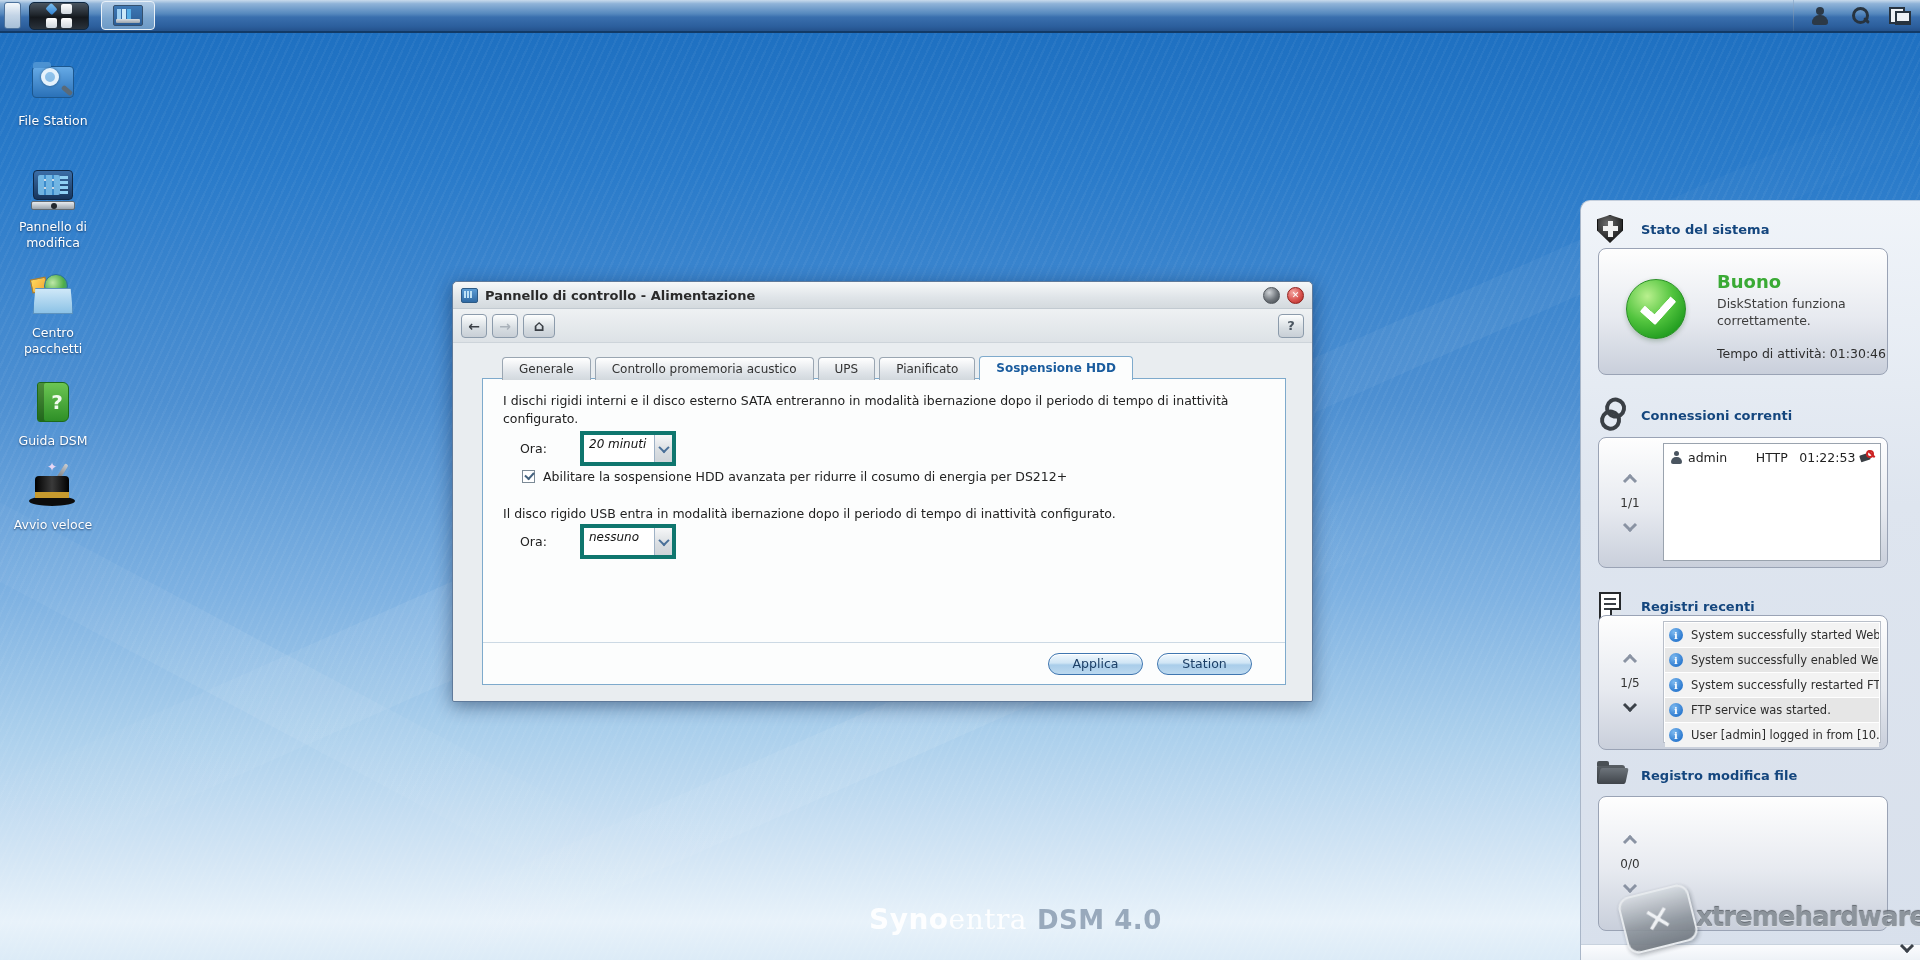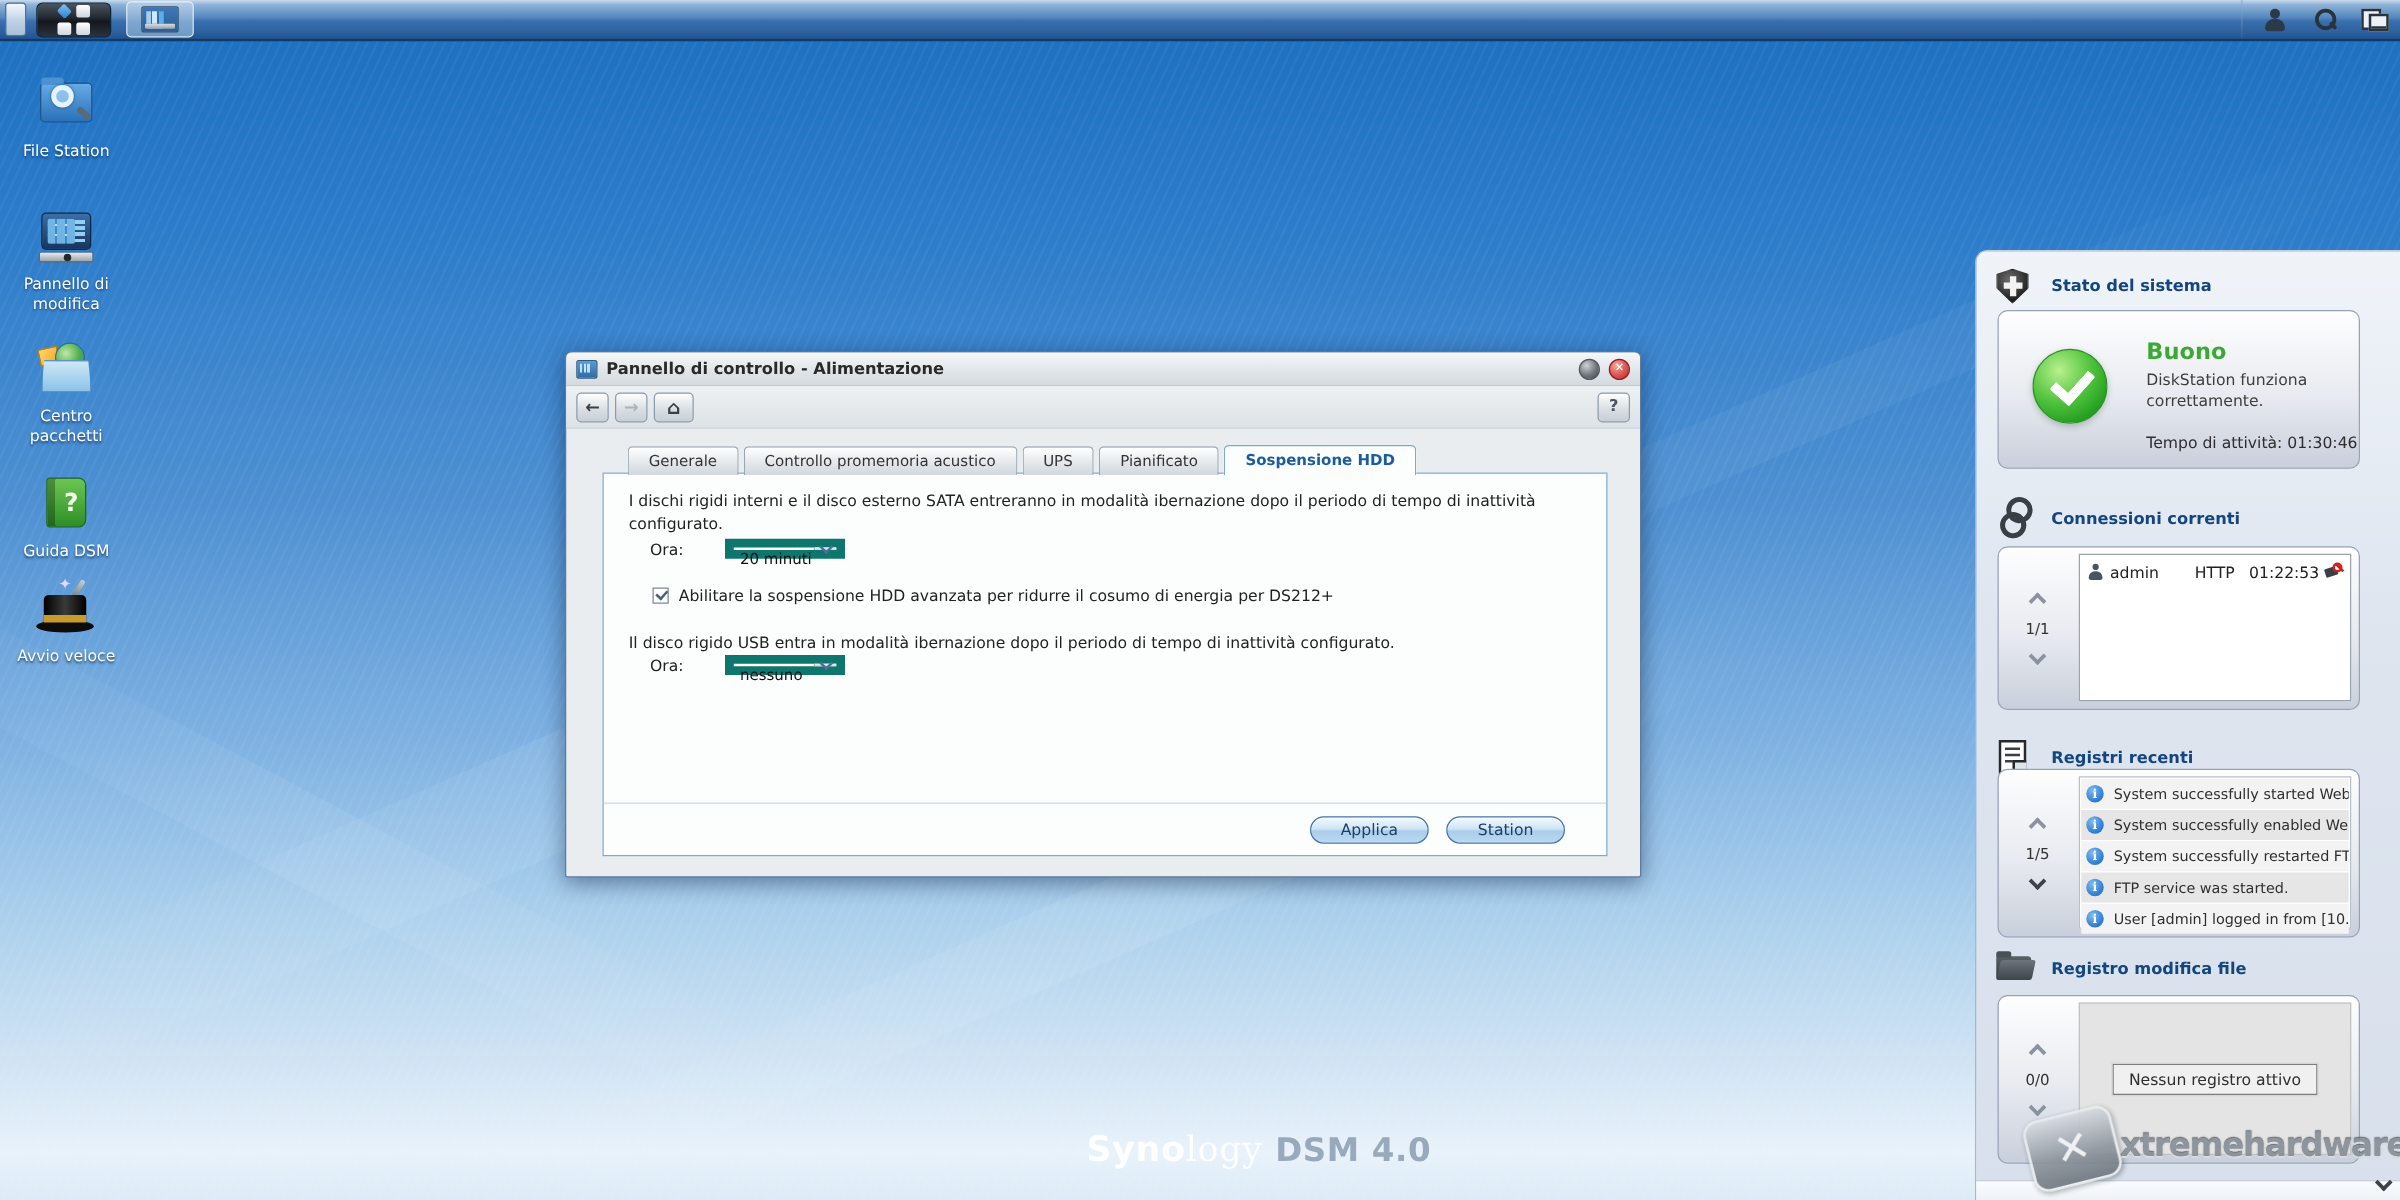--- a/index.html
+++ b/index.html
@@ -125,21 +125,21 @@
     background:linear-gradient(180deg,#ffffff,#dde2e7 70%,#d2d8dd); }
   .tab.active { background:#fcfdfd; color:#1a5c9e; font-weight:bold; border-color:#7eaacc;
     height:24px; margin-top:-1px; box-shadow:0 1px 0 #fcfdfd; }
   .panel { position:absolute; left:29px; top:96px; width:804px; height:307px;
     background:#fcfdfd; border:1px solid #7eaacc; }
   .panel .para { position:absolute; left:20px; width:765px; font-size:12.5px; color:#222; line-height:1.45; }
   .p1 { top:13px; } .p2 { top:126px; }
   .ora-row { position:absolute; left:37px; display:flex; align-items:center; }
   .r1 { top:52px; } .r2 { top:145px; }
   .ora-lbl { width:60px; font-size:12.5px; color:#222; }
-  .sel { position:relative; width:96px; height:16px; border:7px solid #0f766e; background:#fff; }
+  .sel { position:relative; width:96px; height:35px; border:4px solid #0f766e; background:#fff;font-style:italic; }
   .sel .val { display:block; line-height:19px; padding-left:5px; font-size:12px; color:#111; }
   .sel .arrow { position:absolute; right:0; top:0; bottom:0; width:18px; border-left:1px solid #9fb2c6;
     background:linear-gradient(180deg,#f6f7f8,#d9dde1 60%,#cfd4d9); display:flex; align-items:center; justify-content:center; }
   .sel .arrow::after { content:""; width:6px; height:6px; border-right:2px solid #4a7099; border-bottom:2px solid #4a7099; transform:rotate(45deg) translate(-1px,-1px); }
   .chk-row { position:absolute; left:39px; top:90px; display:flex; align-items:center; gap:8px; }
   .chk { width:13px; height:13px; border:1px solid #7b8a96; background:#fff; position:relative; }
   .chk.checked::after { content:""; position:absolute; left:2px; top:1px; width:7px; height:4px;
     border-left:2px solid #44627e; border-bottom:2px solid #44627e; transform:rotate(-48deg); }
   .chk-row .lbl { font-size:12.5px; color:#222; }
   .btn-row { position:absolute; left:0; right:0; bottom:0; height:42px; border-top:1px solid #ccd9e4;
@@ -281,21 +281,21 @@
   <div class="dicon" style="left:5px; top:464px;">
     <div class="art">
       <div class="icon-spark">✦</div>
         <div class="icon-wand"></div>
         <div class="icon-hat"></div>
     </div>
     <div class="lbl">Avvio veloce</div>
   </div>
 
   <div class="syno">
-    <span class="b">Syno</span><span class="l">logy</span><span class="v">DSM 4.0</span>
+    <span class="b">Syno</span><span class="l">entra</span><span class="v">DSM 4.0</span>
   </div>
   <div class="xtreme">
     <div class="x-logo">✕</div>
     <div class="x-text">xtremehardware.com</div>
   </div>
 </div>
 
 <div class="taskbar">
   <div class="tb-show"></div>
   <div class="tb-menu">
@@ -458,21 +458,18 @@
         <div class="i-fold"></div>
       </div>
     <span class="w-title">Registro modifica file</span>
   </div>
   <div class="card" style="top:595px; height:135px;">
     <div class="pager">
       <div class="chev up"></div>
       <span class="pg">0/0</span>
       <div class="chev down"></div>
     </div>
-    <div class="empty-area">
-      <div class="empty-box">Nessun registro attivo</div>
-    </div>
   </div>
 
   <div class="sb-bottom">
     <div class="chev down dark sb-collapse"></div>
   </div>
 </div>
 
 </body></html>

